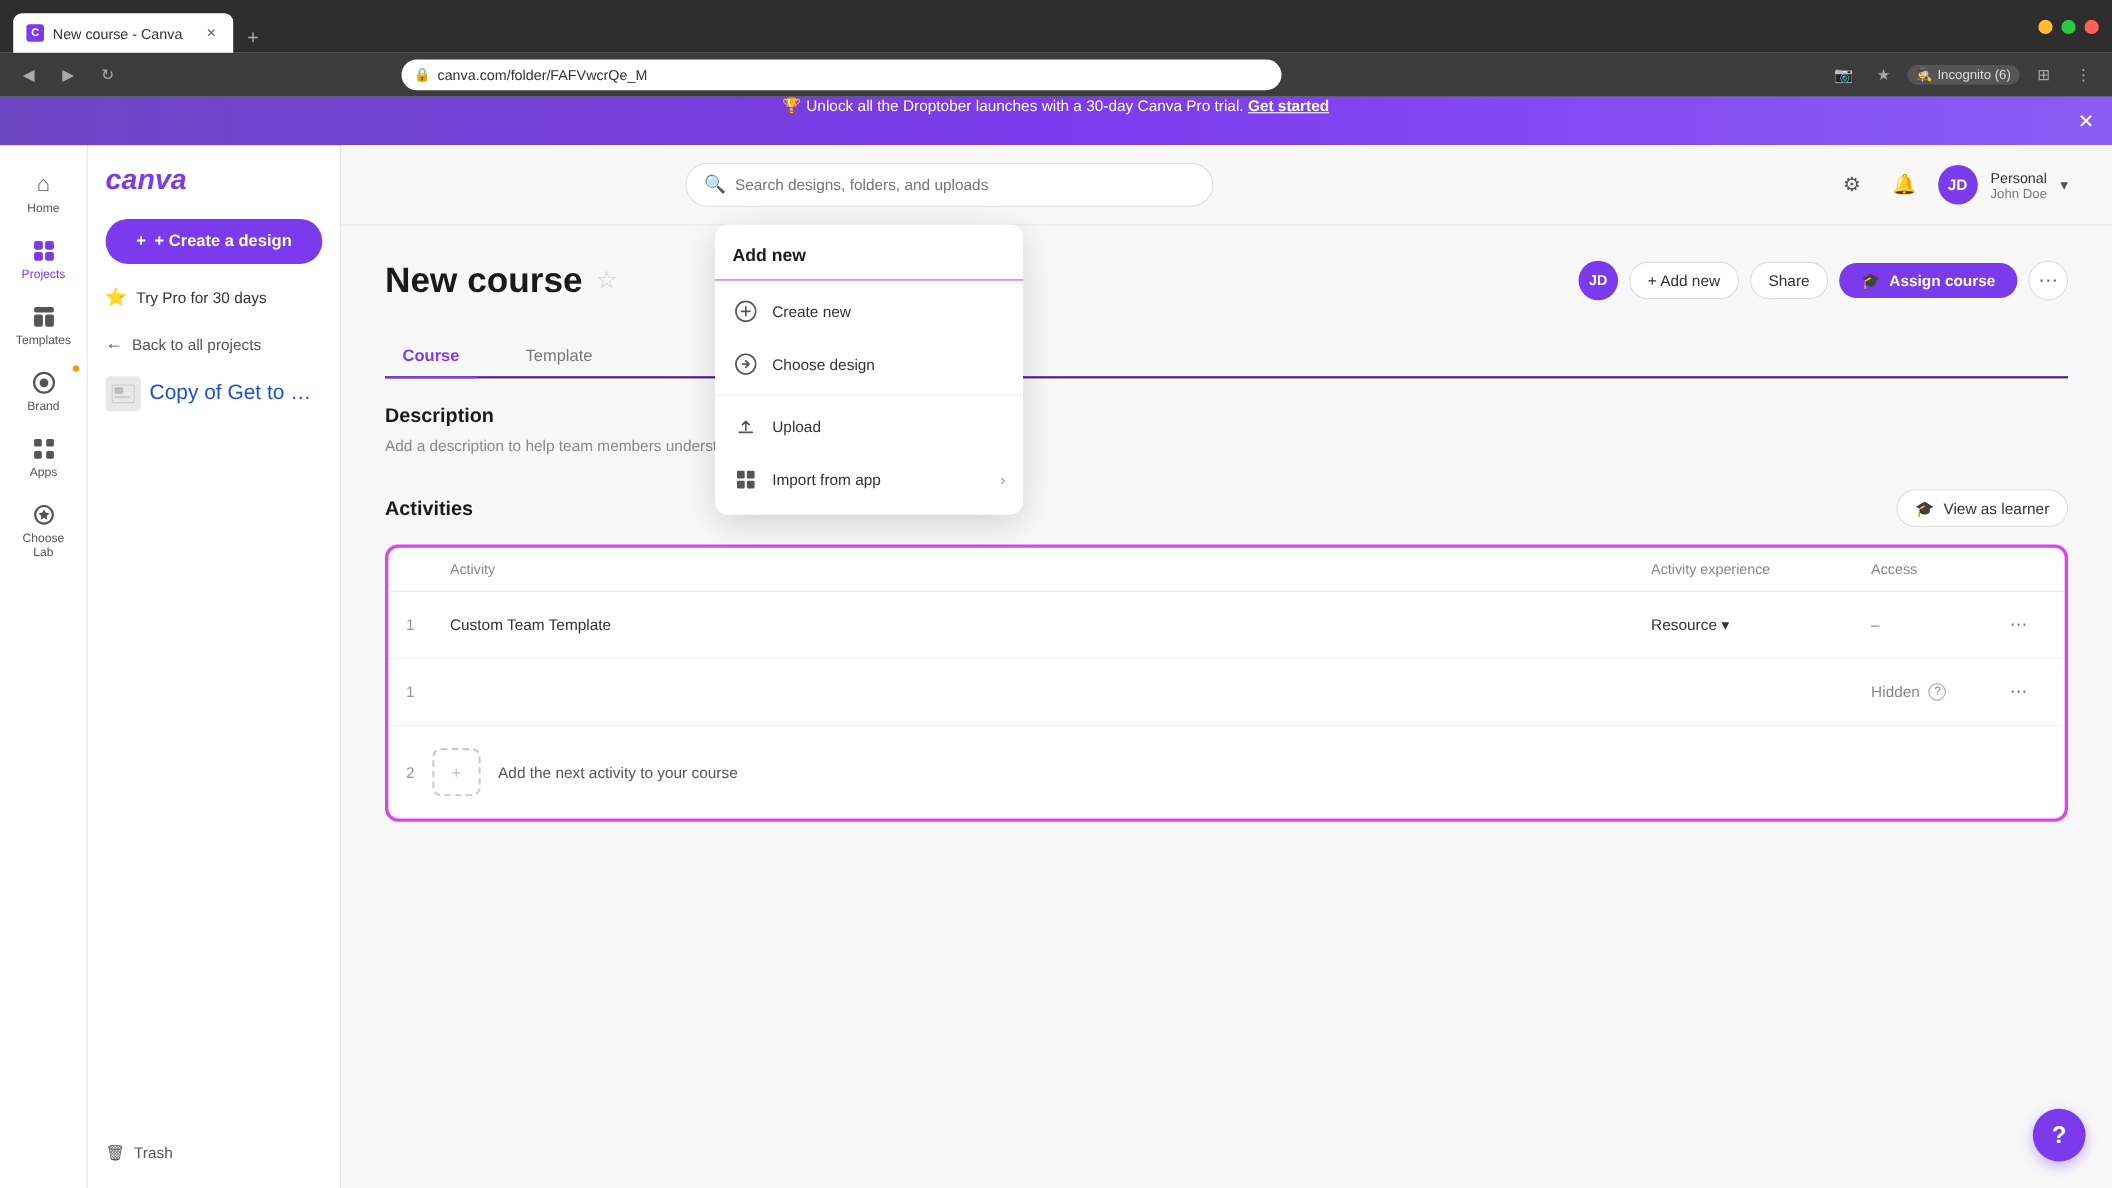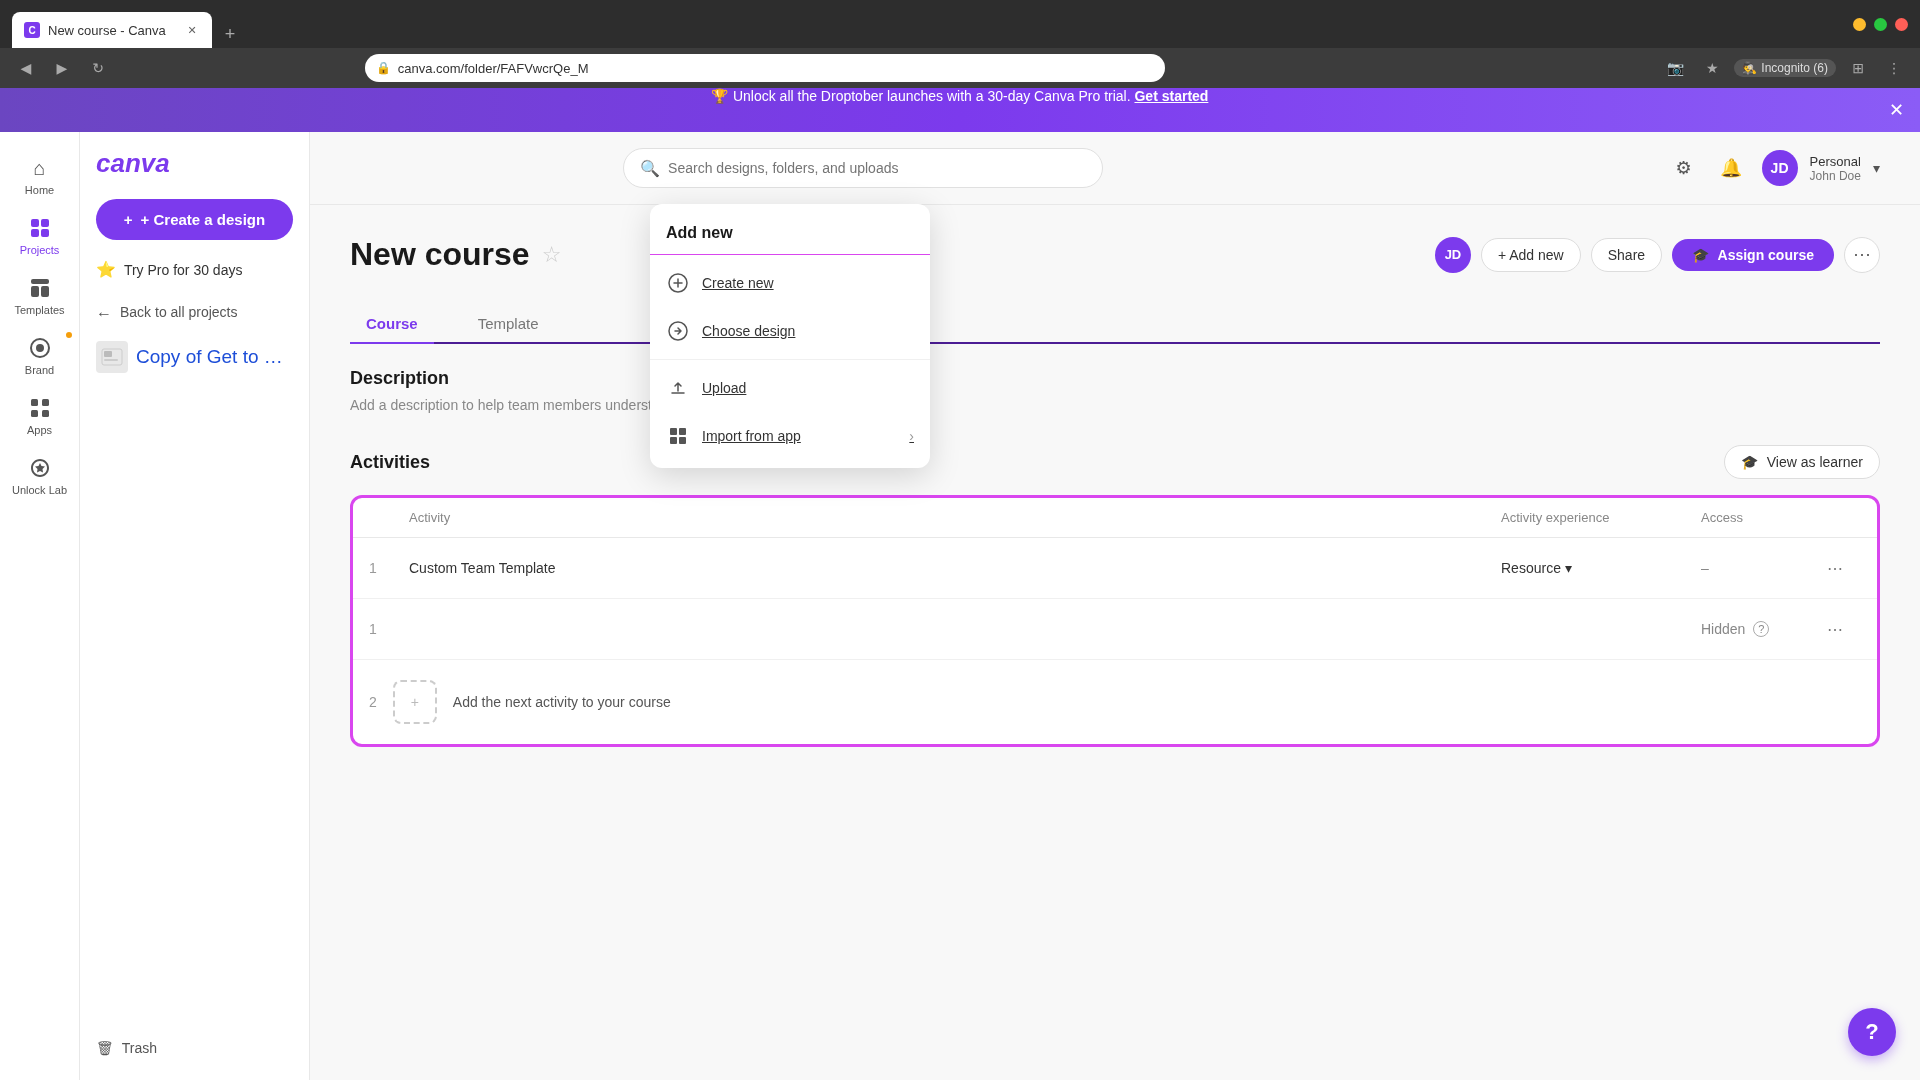--- a/index.html
+++ b/index.html
@@ -111,21 +111,21 @@
     .row-access { font-size: 14px; color: #888; display: flex; align-items: center; gap: 4px; }
     .row-more { width: 28px; height: 28px; border-radius: 50%; display: flex; align-items: center; justify-content: center; color: #777; cursor: pointer; font-size: 16px; }
 
     
     .add-activity-row { padding: 20px 16px; display: flex; align-items: center; gap: 16px; }
     .add-activity-num { font-size: 14px; color: #999; }
     .add-activity-thumb { width: 44px; height: 44px; border: 2px dashed #ccc; border-radius: 8px; display: flex; align-items: center; justify-content: center; color: #bbb; font-size: 18px; }
     .add-activity-text { font-size: 14px; color: #555; }
     .dropdown-menu { position: absolute; top: 72px; left: 340px; background: #fff; border-radius: 12px; box-shadow: 0 8px 32px rgba(0,0,0,0.15); padding: 8px 0; width: 280px; z-index: 200; }
     .dropdown-header { padding: 12px 16px; font-size: 16px; font-weight: 600; color: #1a1a1a; border-bottom: 1px solid #d946ef; margin-bottom: 4px; }
-    .dropdown-item { display: flex; align-items: center; gap: 12px; padding: 12px 16px; cursor: pointer; font-size: 14px; color: #333; text-decoration: underline; }
+    .dropdown-item { display: flex; align-items: center; gap: 12px; padding: 12px 16px; cursor: pointer; font-size: 14px; color: #333; }
     .dropdown-item-icon { width: 24px; height: 24px; display: flex; align-items: center; justify-content: center; color: #555; font-size: 18px; }
     .dropdown-item-arrow { margin-left: auto; color: #999; font-size: 14px; }
     .dropdown-divider { height: 1px; background: #f0f0f0; margin: 4px 0; }
 
     
     .help-btn { position: fixed; bottom: 24px; right: 24px; width: 48px; height: 48px; border-radius: 50%; background: #7c3aed; color: #fff; display: flex; align-items: center; justify-content: center; font-size: 22px; font-weight: 700; cursor: pointer; box-shadow: 0 4px 12px rgba(124,58,237,0.4); z-index: 300; }
 
     .brand-dot { position: absolute; top: 2px; right: 2px; width: 10px; height: 10px; background: #f59e0b; border-radius: 50%; border: 2px solid #fff; }
   </style>
 </head>
@@ -221,21 +221,21 @@
       </div>
       <div class="label">Apps</div>
     </div>
     <div class="sidebar-item">
       <div class="icon">
         <svg width="22" height="22" viewBox="0 0 22 22" fill="none">
             <path d="M11 2C6.03 2 2 6.03 2 11s4.03 9 9 9 9-4.03 9-9-4.03-9-9-9zm0 16c-3.86 0-7-3.14-7-7s3.14-7 7-7 7 3.14 7 7-3.14 7-7 7z" fill="#555"></path>
             <path d="M11 6l1.5 3 3.5.5-2.5 2.5.5 3.5-3-1.5-3 1.5.5-3.5L6 9.5 9.5 9z" fill="#555"></path>
           </svg>
       </div>
-      <div class="label">Unlock Lab</div>
+      <div class="label">Choose Lab</div>
     </div>
   </div>
 
   <div class="left-panel">
     <div class="canva-logo">
       <span style="color:#7c3aed; font-size:26px; font-weight:800; font-style:italic;">canva</span>
     </div>
     <button class="create-design-btn">
       <span>+</span>
       <span>+ Create a design</span>

